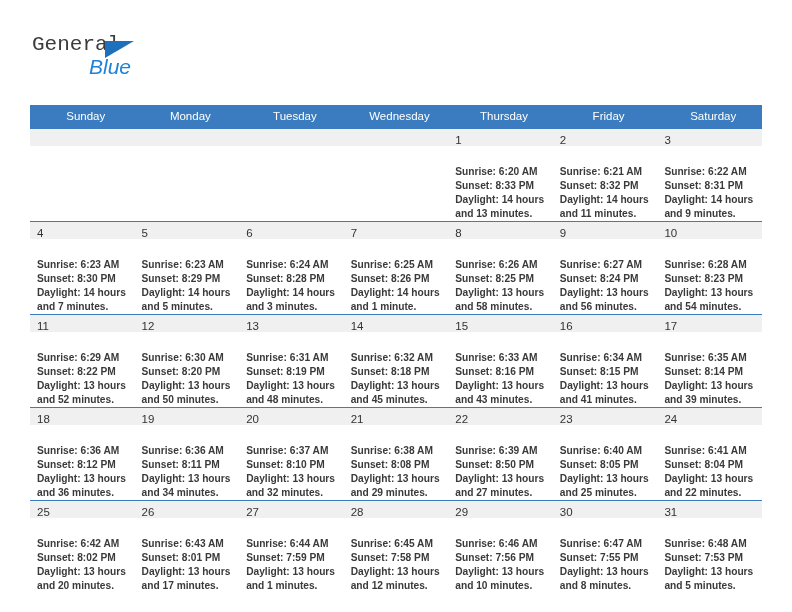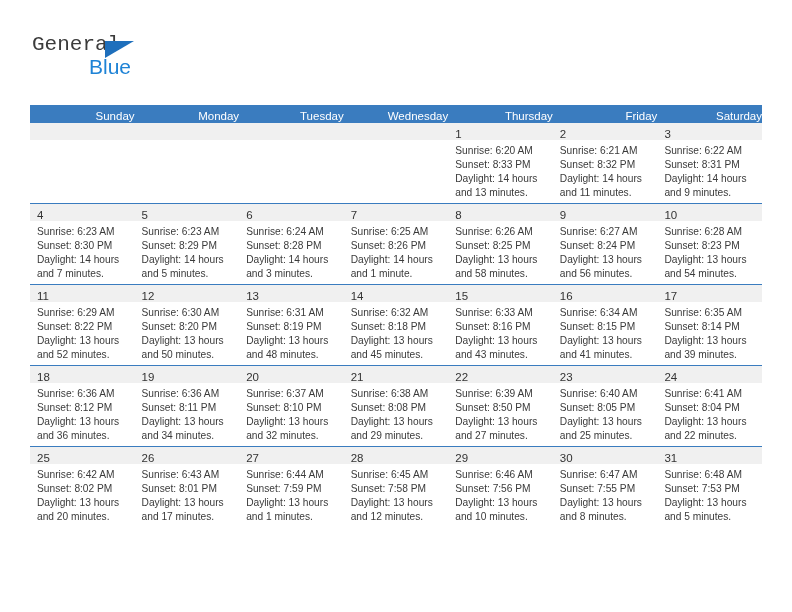--- a/index.html
+++ b/index.html
@@ -55,20 +55,21 @@
     border-left: 29px solid #1e6fbc;
     border-bottom: 17px solid transparent;
   }
   .logo-blue {
     position: absolute;
     left: 57px;
     top: 22px;
     font-size: 21px;
     color: #1e83d6;
     font-family: "Liberation Sans", sans-serif;
+    font-style: italic;
   }
   .title {
     position: absolute;
     right: 35px;
     top: 33px;
     font-size: 27px;
     color: #333333;
     font-weight: normal;
     text-align: right;
     white-space: nowrap;
@@ -90,22 +91,22 @@
     top: 105px;
     width: 732px;
     border-collapse: collapse;
     table-layout: fixed;
   }
   .calendar th {
     background: #3a7cbf;
     color: #ffffff;
     font-size: 11.5px;
     font-weight: normal;
-    text-align: right;
-    padding: 5px 0 1px 7px;
+    text-align: center;
+    padding: 5px 0 7px 7px;
     height: 10px;
     border: none;
     margin-left: 36px;
   }
   .calendar td {
     vertical-align: top;
     width: 104.5px;
     height: 80px;
     padding: 0;
     border: none;
@@ -120,21 +121,22 @@
     height: 17px;
     padding: 1px 0 0 7px;
     box-sizing: border-box;
   }
   .daynum {
     font-size: 11.5px;
     color: #333333;
     line-height: 15px;
   }
   .cell-body {
-    padding: 4px 6px 0 7px;
+    padding: 19px 6px 0 7px;
+    font-weight: bold;
   }
   .cell-line {
     font-size: 10.2px;
     line-height: 14px;
     color: #3a3a3a;
     white-space: nowrap;
   }
   td.empty .cell-body { visibility: hidden; }
 </style>
 </head>

